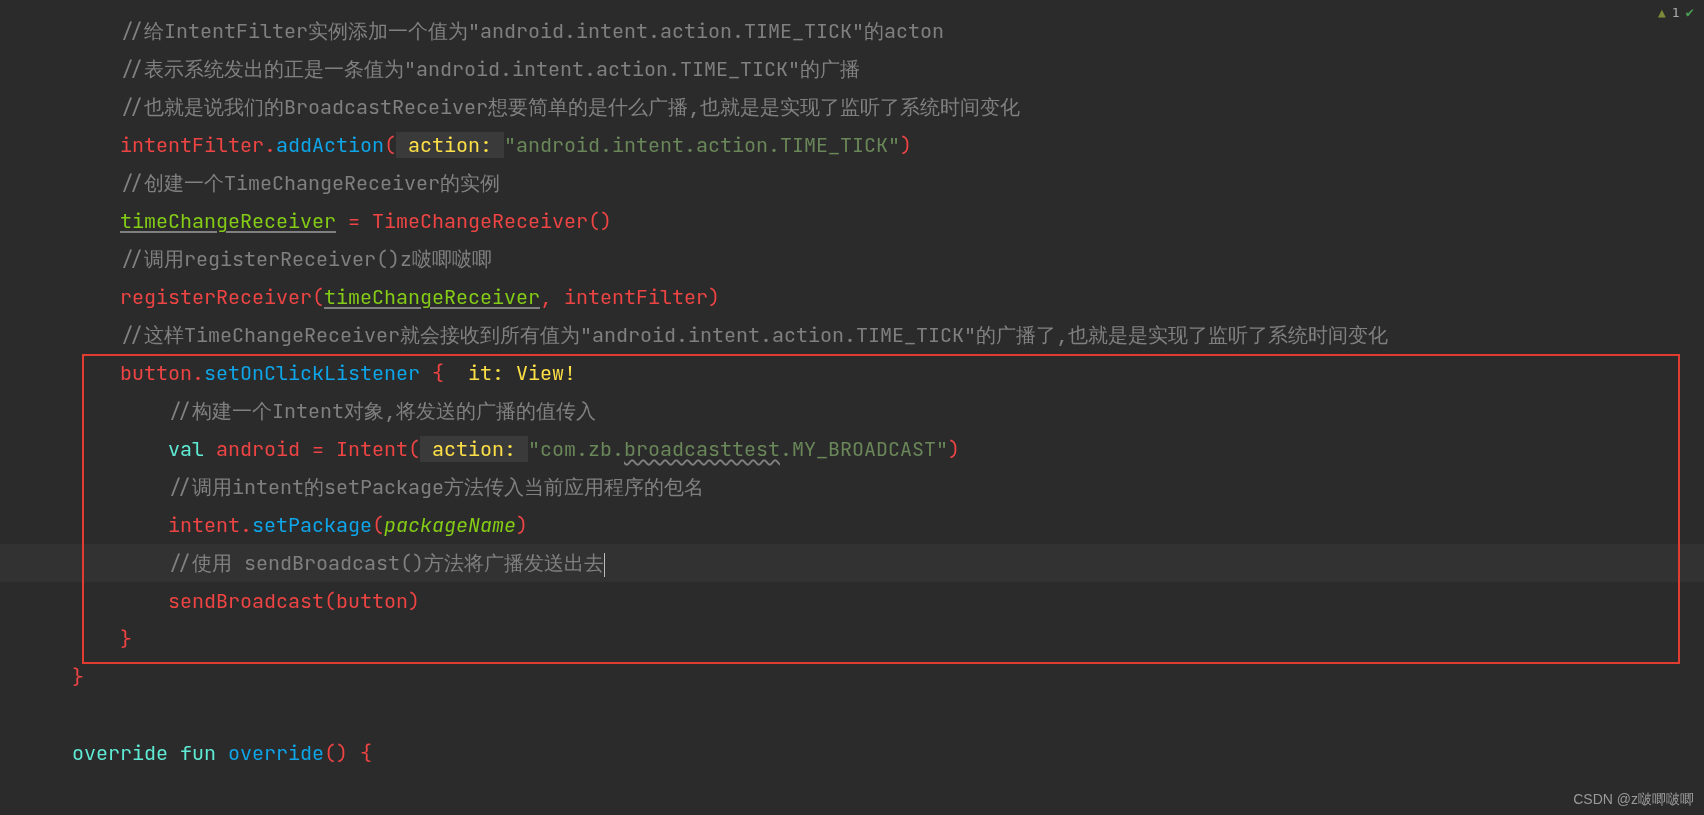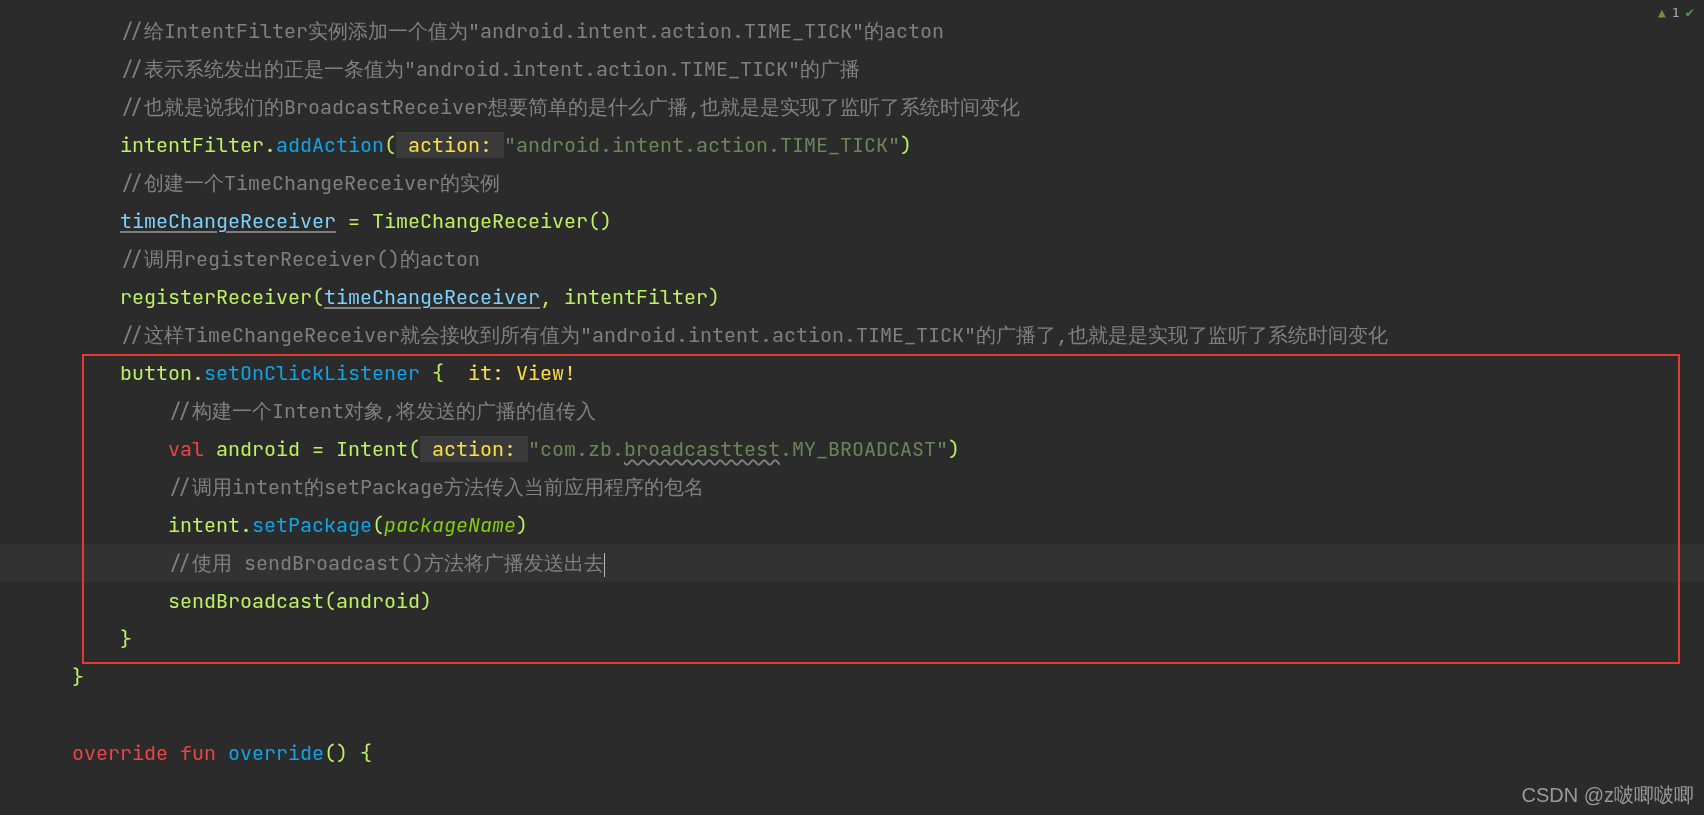--- a/index.html
+++ b/index.html
@@ -1,55 +1,55 @@
 <!DOCTYPE html>
 <html><head>
 <meta charset="utf-8">
 <style>
   html,body{margin:0;padding:0;width:1704px;height:815px;background:#2b2b2b;overflow:hidden}
   pre.code{margin:0;padding:0;font-family:"JetBrains Mono",Consolas,Menlo,monospace;font-size:20px;line-height:38px;color:#A9B7C6;white-space:pre;letter-spacing:0px}
   .comment{color:#808080}
-  .kw{color:#ef4444}
+  .kw{color:#5eead4}
   .fn{color:#0ea5e9}
-  .id{color:#bef264}
+  .id{color:#ef4444}
   .str{color:#6A8759}
   .hint{color:#fde047}
   .italic{font-style:italic;color:#84cc16}
-  .purple{color:#7dd3fc}
+  .purple{color:#84cc16}
   .under{text-decoration:underline;text-decoration-color:#808080;text-underline-offset:3px}
   .wave{text-decoration:underline wavy #808080;text-underline-offset:3px}
   .linebg{position:absolute;left:0;right:0;height:38px;background:#323232}
   .redbox{position:absolute;border:2px solid #e03c31;pointer-events:none}
   .caret{display:inline-block;width:0;border-left:1px solid #bbb;height:24px;vertical-align:middle}
   .topright{position:absolute;top:4px;right:10px;font-family:Consolas,monospace;font-size:13px;color:#808080;display:flex;align-items:center;gap:6px}
   .warn-tri{color:#7d8a3a;font-size:13px}
   .tick{color:#499c54;font-size:14px}
-  .watermark{position:absolute;bottom:6px;right:10px;color:#9a9a9a;font-family:sans-serif;font-size:20px}
+  .watermark{position:absolute;bottom:6px;right:10px;color:#9a9a9a;font-family:sans-serif;font-size:14px}
 </style>
 </head>
 <body>
 
 <div class="linebg" style="top:544px"></div>
 
 <pre class="code" style="position:absolute;left:0;top:12px;padding-left:120px;"><span class="comment">//给IntentFilter实例添加一个值为"android.intent.action.TIME_TICK"的acton</span>
 <span class="comment">//表示系统发出的正是一条值为"android.intent.action.TIME_TICK"的广播</span>
 <span class="comment">//也就是说我们的BroadcastReceiver想要简单的是什么广播,也就是是实现了监听了系统时间变化</span>
 <span class="id">intentFilter.</span><span class="fn">addAction</span><span class="id">(</span><span class="hint" style="background:#3a3a3a"> action: </span><span class="str">"android.intent.action.TIME_TICK"</span><span class="id">)</span>
 <span class="comment">//创建一个TimeChangeReceiver的实例</span>
 <span class="purple under">timeChangeReceiver</span><span class="id"> = TimeChangeReceiver()</span>
-<span class="comment">//调用registerReceiver()的acton</span>
+<span class="comment">//调用registerReceiver()z啵唧啵唧</span>
 <span class="id">registerReceiver(</span><span class="purple under">timeChangeReceiver</span><span class="id">, intentFilter)</span>
 <span class="comment">//这样TimeChangeReceiver就会接收到所有值为"android.intent.action.TIME_TICK"的广播了,也就是是实现了监听了系统时间变化</span>
 <span class="id">button.</span><span class="fn">setOnClickListener</span><span class="id"> {</span><span class="hint">  it: View!</span>
     <span class="comment">//构建一个Intent对象,将发送的广播的值传入</span>
     <span class="kw">val</span><span class="id"> android = Intent(</span><span class="hint" style="background:#3a3a3a"> action: </span><span class="str">"com.zb.</span><span class="str wave">broadcasttest</span><span class="str">.MY_BROADCAST"</span><span class="id">)</span>
     <span class="comment">//调用intent的setPackage方法传入当前应用程序的包名</span>
     <span class="id">intent.</span><span class="fn">setPackage</span><span class="id">(</span><span class="italic">packageName</span><span class="id">)</span>
     <span class="comment">//使用 sendBroadcast()方法将广播发送出去</span><span class="caret"></span>
-    <span class="id">sendBroadcast(android)</span>
+    <span class="id">sendBroadcast(button)</span>
 <span class="id">}</span>
 <span class="id" style="margin-left:-48px">}</span>
 
 <span style="margin-left:-48px"><span class="kw">override</span> <span class="kw">fun</span> <span class="fn">override</span><span class="id">() {</span></span>
 </pre>
 
 <div class="redbox" style="left:82px;top:354px;width:1594px;height:306px"></div>
 
 <div class="topright">
   <span class="warn-tri">▲</span>

